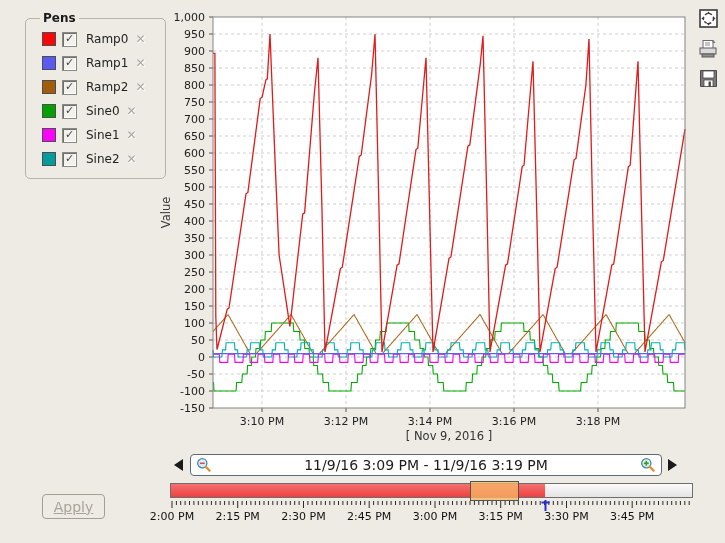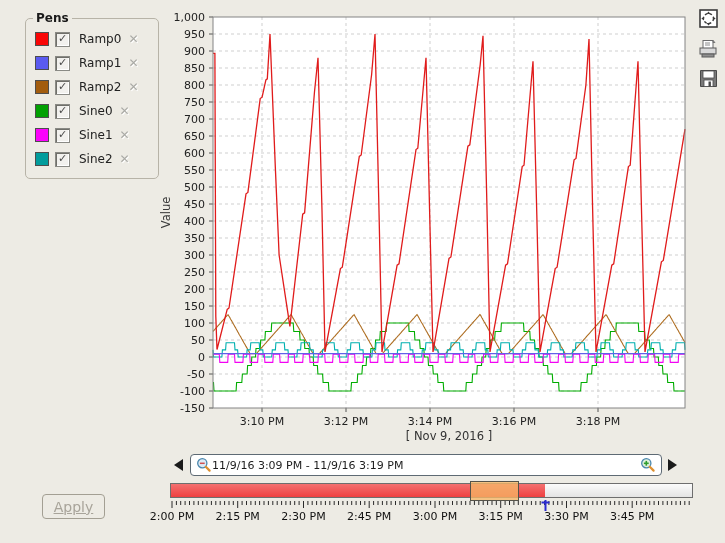--- a/index.html
+++ b/index.html
@@ -6,21 +6,21 @@
   body{
     width:725px;height:543px;position:relative;overflow:hidden;
     background:#edebe4;
     font-family:"DejaVu Sans","Liberation Sans",sans-serif;
     -webkit-font-smoothing:antialiased;
     color:#222;
   }
   
   fieldset.pens{
     position:absolute;left:25px;top:11px;width:119px;height:164px;
-    border:1px solid #b7b3a7;border-radius:5px;margin:0;padding:2px 4px 0 9px;
+    border:1px solid #b7b3a7;border-radius:5px;margin:0;padding:2px 4px 0 16px;
   }
   fieldset.pens legend{
     font-weight:bold;font-size:12px;color:#1a1a1a;padding:0 3px;margin-left:-2px;
   }
   .pen-row{display:flex;align-items:center;height:24px;}
   .swatch{width:12px;height:12px;border:1px solid #4d4d4d;flex:0 0 auto;}
   .cb{
     width:13px;height:13px;margin-left:6px;flex:0 0 auto;
     background:#f2f1ee;border:1px solid #8a8a85;
     box-shadow:inset 1px 1px 0 #6f6f6a, inset -1px -1px 0 #ffffff;
@@ -45,21 +45,21 @@
     position:absolute;width:14px;height:18px;top:456px;border:none;background:transparent;
     padding:0;display:flex;align-items:center;justify-content:center;cursor:default;
   }
   .tri-left{width:0;height:0;border-top:6px solid transparent;border-bottom:6px solid transparent;border-right:9px solid #1a1a1a;}
   .tri-right{width:0;height:0;border-top:6px solid transparent;border-bottom:6px solid transparent;border-left:9px solid #1a1a1a;}
   .range-box{
     position:absolute;left:190px;top:454px;width:470px;height:20px;
     background:#ffffff;border:1px solid #5e6a74;border-radius:4px;
     display:flex;align-items:center;
   }
-  .range-text{flex:1;font-size:11px;color:#1c1c1c;}
+  .range-text{flex:1;text-align:center;font-size:14px;color:#1c1c1c;}
   .mag{width:16px;height:16px;flex:0 0 auto;}
   .mag.left{margin-left:5px;} .mag.right{margin-right:5px;}
   
   .tl-bar{
     position:absolute;left:170px;top:483px;width:521px;height:13px;
     background:linear-gradient(#fbfbfb,#e4e4e4);border:1px solid #6e6e6e;
   }
   .tl-fill{position:absolute;left:0;top:0;height:100%;background:linear-gradient(#f25d5d,#e93a3a);}
   .tl-selection{
     position:absolute;top:-3px;height:18px;

